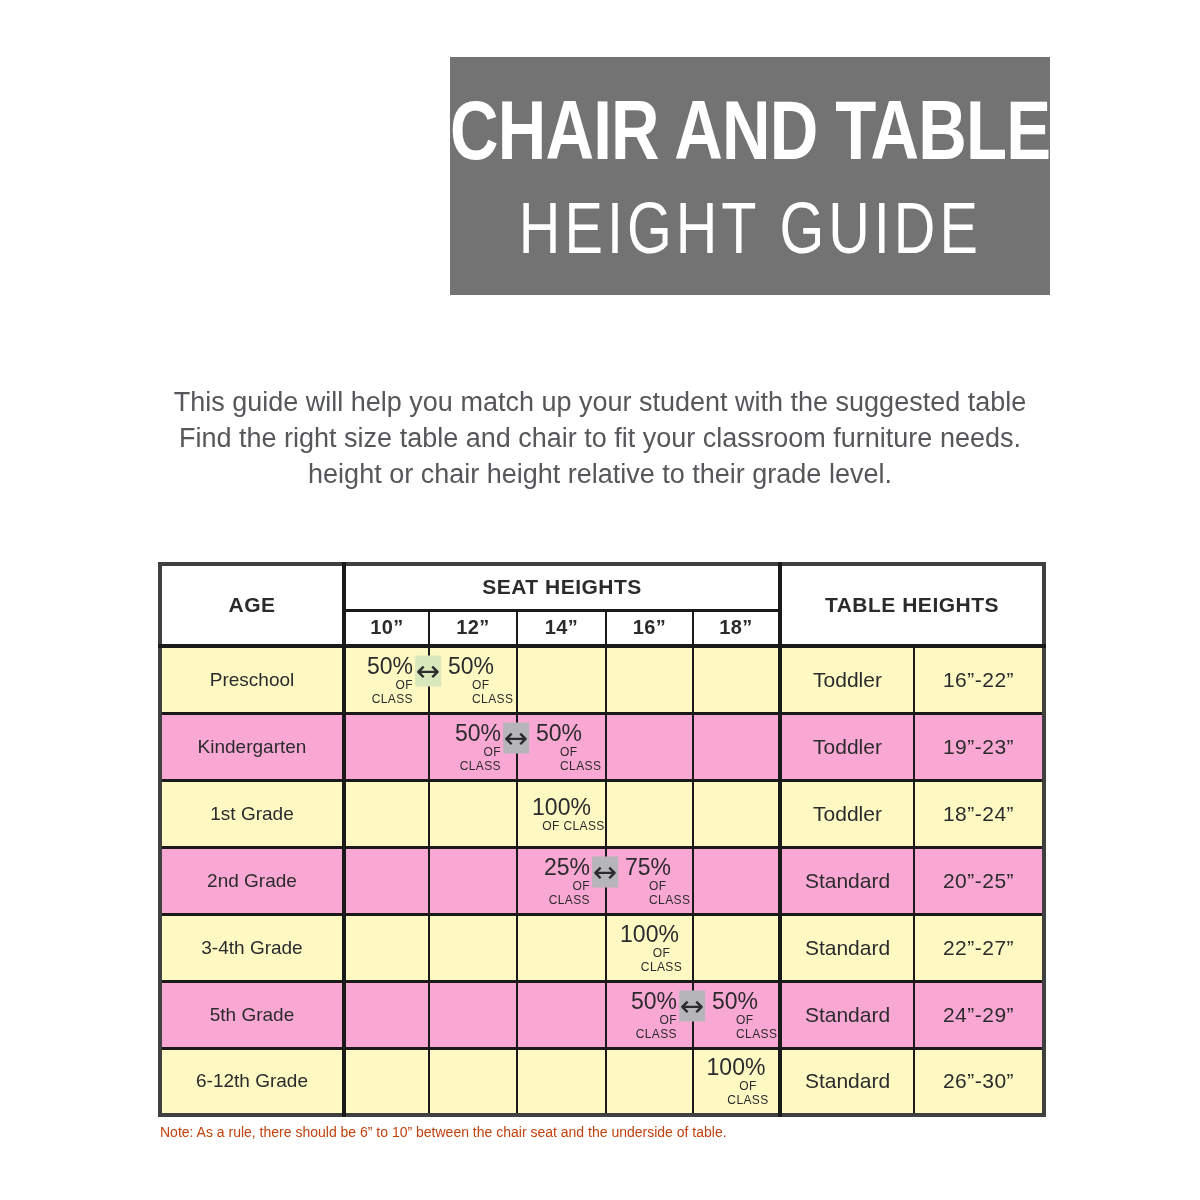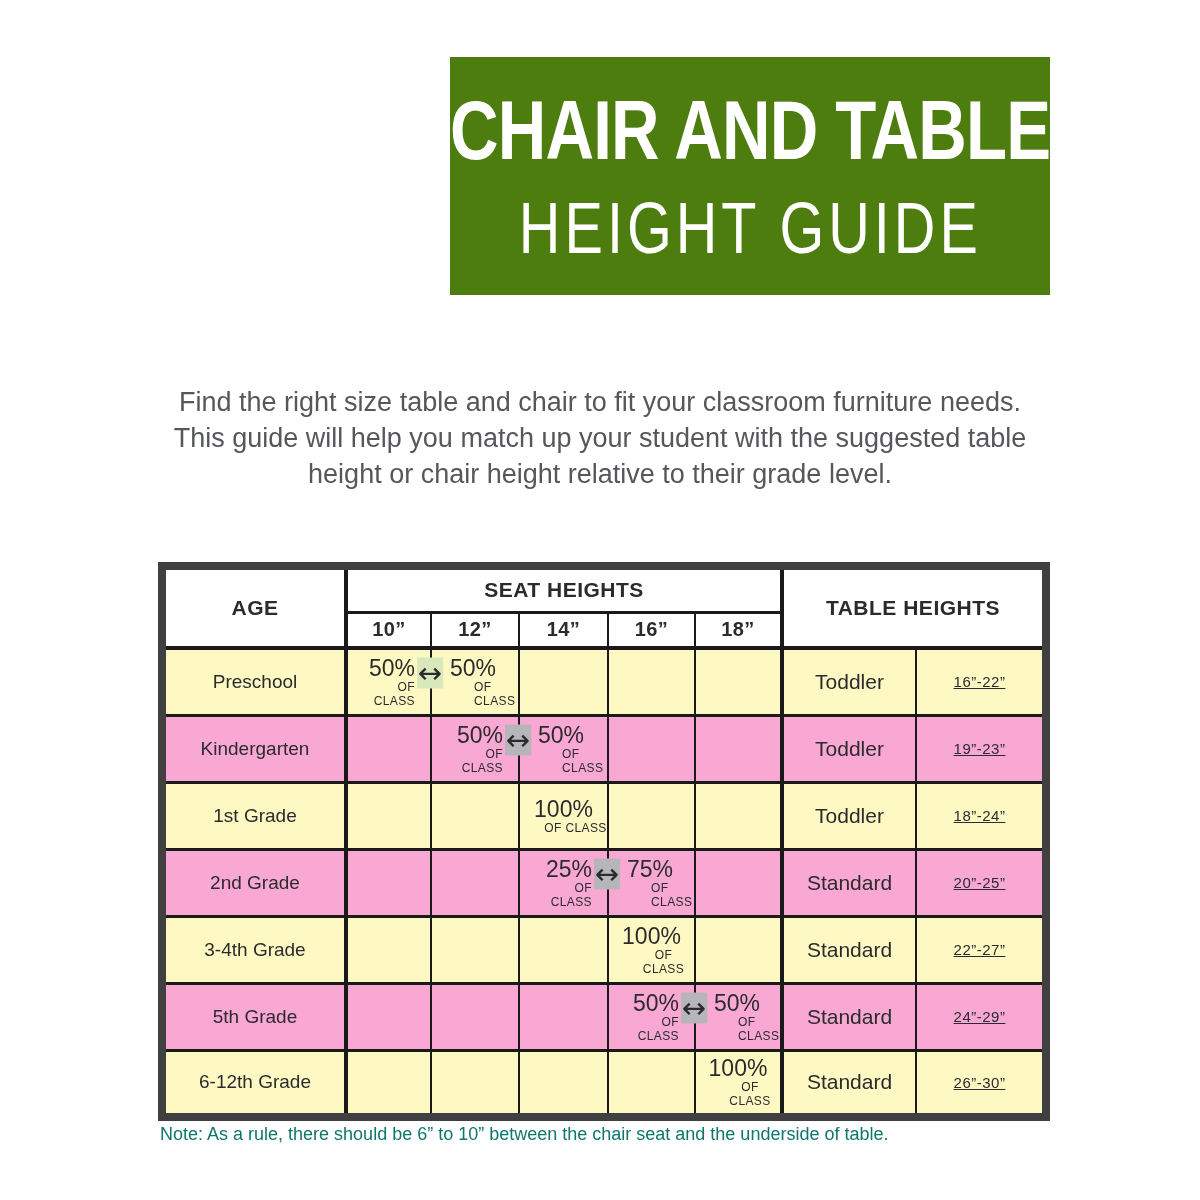--- a/index.html
+++ b/index.html
@@ -12,21 +12,21 @@
     background: #ffffff;
     overflow: hidden;
     margin: 0 auto;
   }
 
   
   .banner {
     position: absolute;
     left: 450px; top: 57px;
     width: 600px; height: 238px;
-    background: #4d7c0f;
+    background: #737373;
     display: flex;
     flex-direction: column;
     align-items: center;
     justify-content: center;
     gap: 20px;
   }
   .banner-line1 {
     color: #ffffff;
     font-size: 84px;
     font-weight: 700;
@@ -56,21 +56,21 @@
     line-height: 36px;
     font-weight: 400;
   }
 
   
   table.guide {
     position: absolute;
     left: 158px; top: 562px;
     border-collapse: collapse;
     table-layout: fixed;
-    border: 8px solid #404040;
+    border: 4px solid #404040;
     color: #2b2b2d;
   }
   .guide th, .guide td {
     border: 3px solid #1a1a1a;
     border-left-width: 2px;
     border-right-width: 2px;
     text-align: center;
     vertical-align: middle;
     background: #ffffff;
     overflow: visible;
@@ -82,21 +82,21 @@
   .guide tbody tr:first-child td { border-top-width: 4px; }
 
   .guide th { font-weight: 700; font-size: 21px; letter-spacing: 0.5px; }
   .guide th.size-th { font-size: 20px; }
 
   .row-green td { background: #fef9c3; }
   .row-gray  td { background: #f9a8d4; }
 
   td.age-cell { font-size: 19px; font-weight: 400; }
   td.type-cell { font-size: 21px; font-weight: 400; }
-  td.range-cell { font-size: 15px; font-weight: 400; letter-spacing: 0.5px; text-decoration: underline; }
+  td.range-cell { font-size: 21px; font-weight: 400; letter-spacing: 0.5px; }
 
   td.seat-cell { position: relative; }
   .pct { font-size: 23px; font-weight: 400; line-height: 24px; }
   .ofclass { font-size: 12px; font-weight: 400; letter-spacing: 0.4px; line-height: 14px; margin-left: 24px; }
 
   td.pair-left  { text-align: right; padding-right: 15px; }
   td.pair-right { text-align: left;  padding-left: 18px; }
 
   .arrow {
     position: absolute;
@@ -110,38 +110,38 @@
     color: #2b2b2d;
     font-family: "DejaVu Sans", sans-serif;
   }
   .row-green .arrow { background: #d9e8bb; }
   .row-gray  .arrow { background: #b6b5b9; }
 
   
   .note {
     position: absolute;
     left: 160px; top: 1124px;
-    font-size: 18px;
-    color: #0f766e;
+    font-size: 14px;
+    color: #c2410c;
     font-weight: 400;
   }
 </style>
 </head>
 <body>
 
 <div class="page">
 
   <div class="banner">
     <div class="banner-line1">CHAIR AND TABLE</div>
     <div class="banner-line2">HEIGHT GUIDE</div>
   </div>
 
   <div class="intro">
+    <div>This guide will help you match up your student with the suggested table</div>
     <div>Find the right size table and chair to fit your classroom furniture needs.</div>
-    <div>This guide will help you match up your student with the suggested table</div>
     <div>height or chair height relative to their grade level.</div>
   </div>
 
   <table class="guide">
     <colgroup>
       <col style="width:184px">
         <col style="width:85px">
         <col style="width:88px">
         <col style="width:89px">
       <col style="width:87px">

